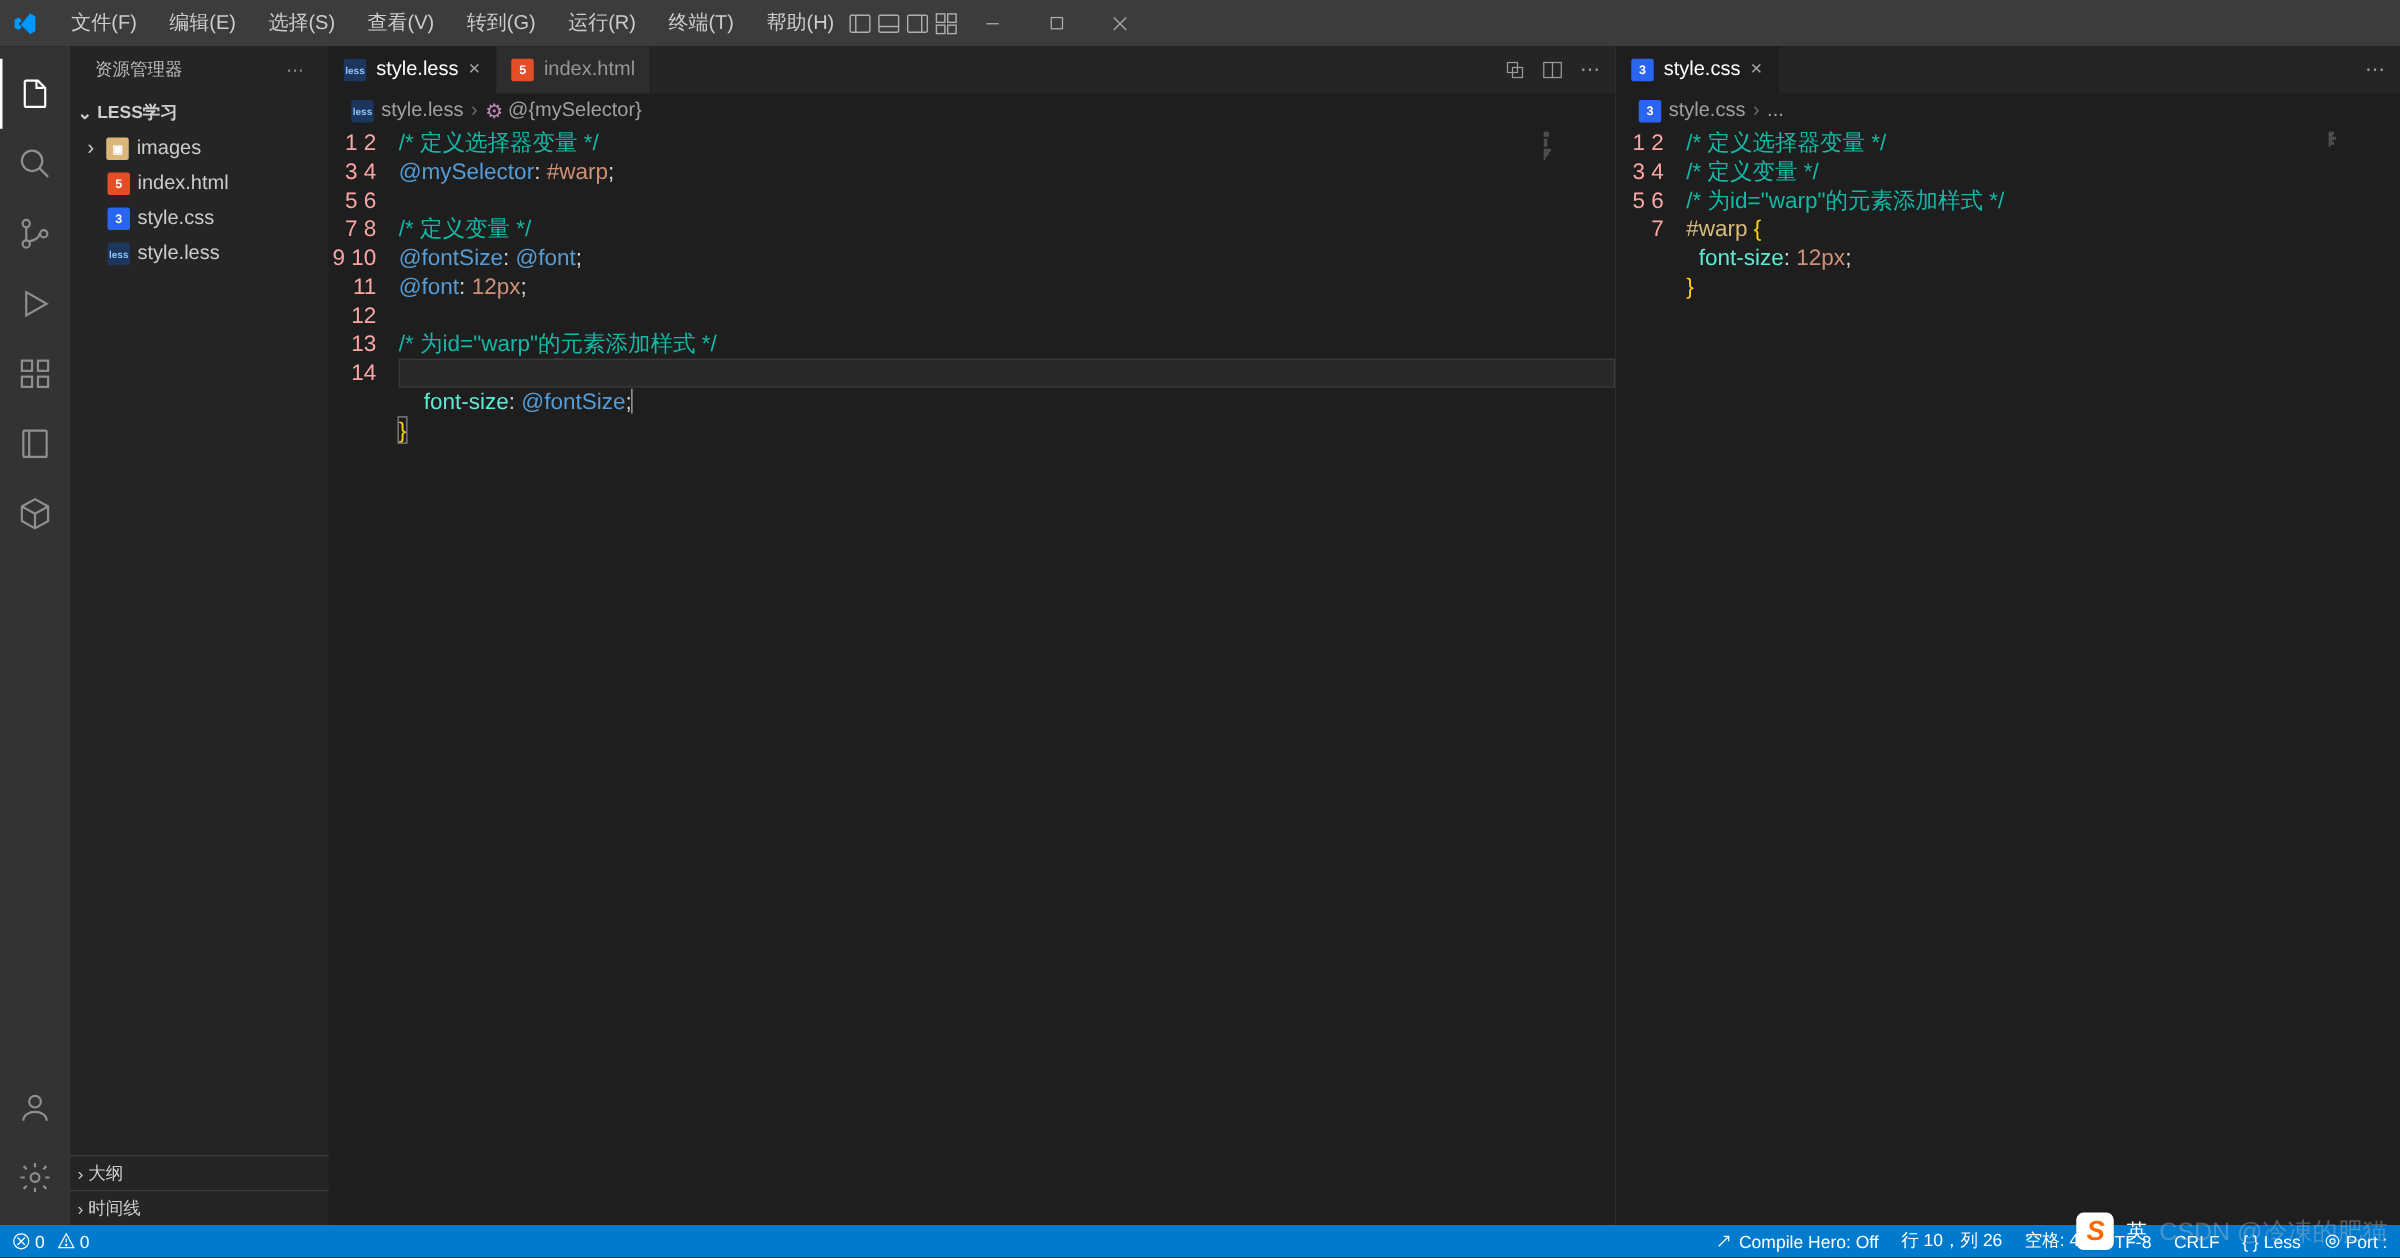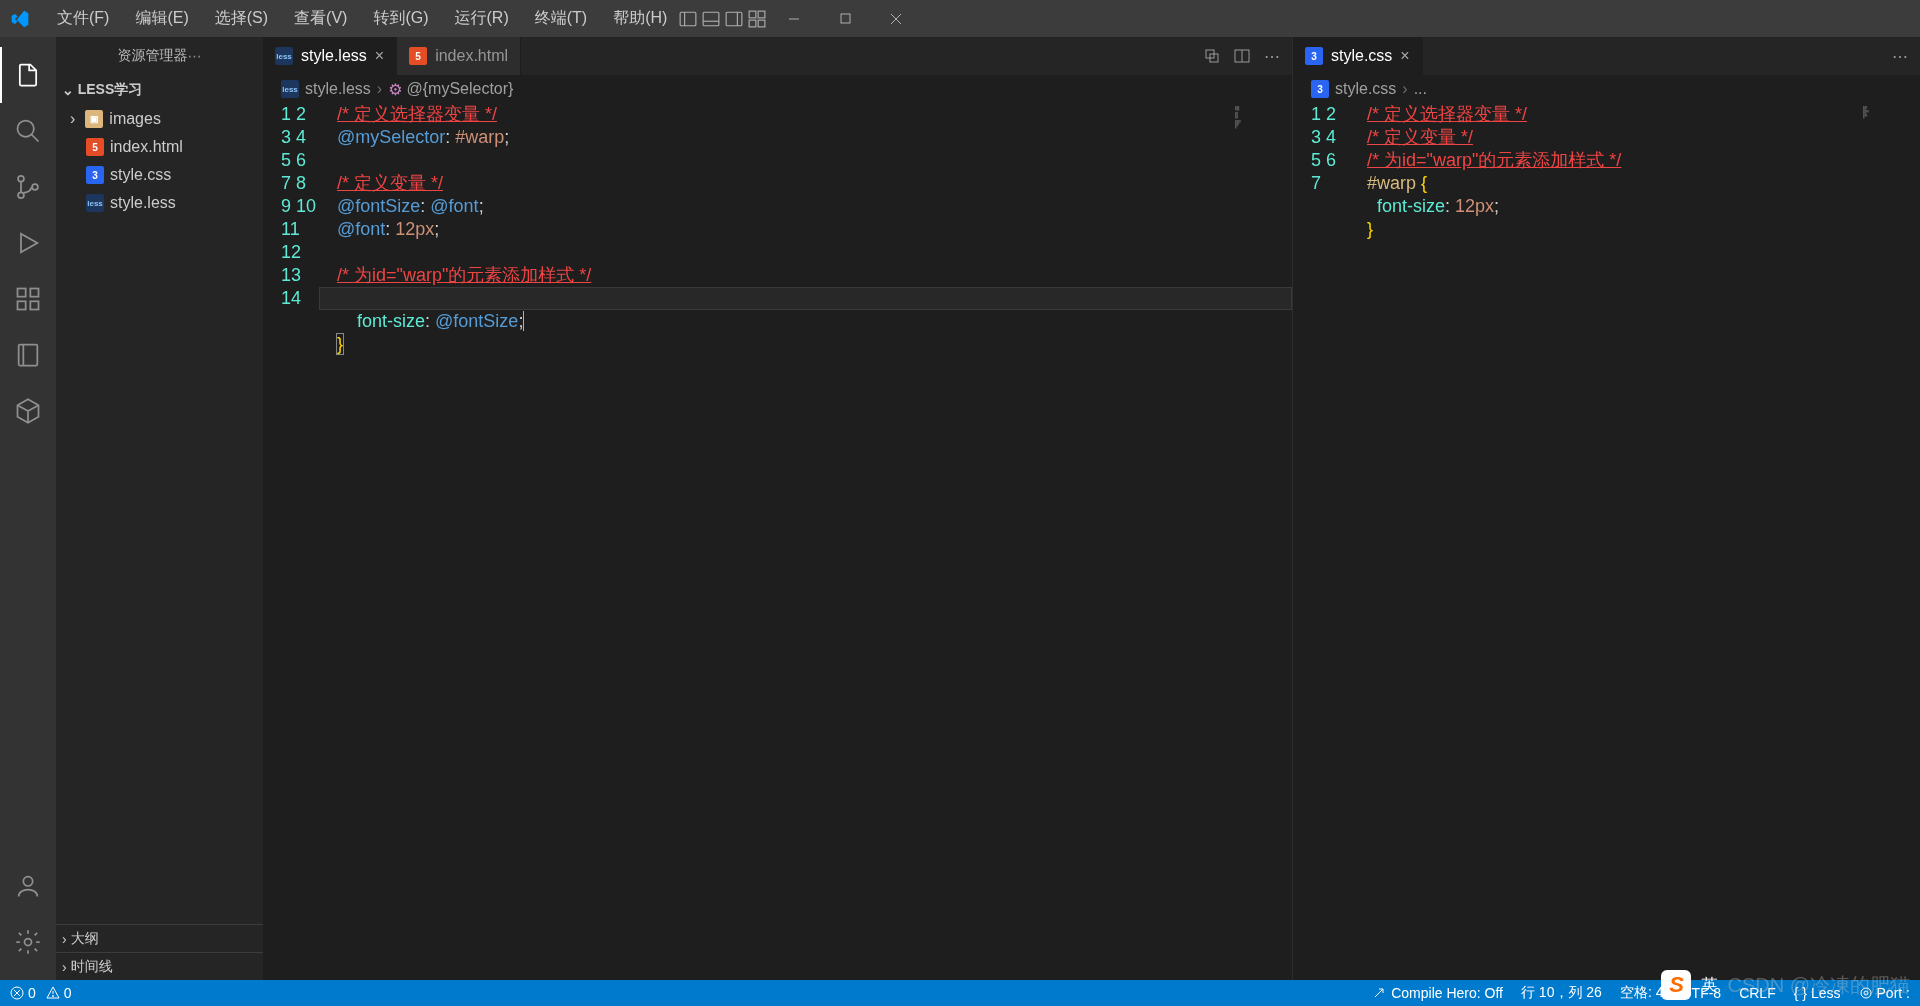--- a/index.html
+++ b/index.html
@@ -20,21 +20,21 @@
     
     
     .activity-bar { width: 56px; background: #333333; display: flex; flex-direction: column; align-items: center; padding-top: 10px; }
     .activity-item { width: 56px; height: 56px; display: flex; align-items: center; justify-content: center; opacity: 0.6; position: relative; }
     .activity-item.active { opacity: 1; }
     .activity-item.active::before { content: ""; position: absolute; left: 0; top: 0; width: 2px; height: 100%; background: #fff; }
     .activity-bottom { margin-top: auto; padding-bottom: 10px; }
     
     
     .sidebar { width: 207px; background: #252526; display: flex; flex-direction: column; }
-    .sidebar-header { height: 38px; display: flex; align-items: center; justify-content: center; padding: 0 20px 0 20px; font-size: 14px; color: #bbb; }
+    .sidebar-header { height: 38px; display: flex; align-items: center; justify-content: space-between; padding: 0 20px 0 20px; font-size: 14px; color: #bbb; }
     .sidebar-title { color: #bbb; }
     .dots { opacity: 0.7; }
     .folder-header { height: 30px; display: flex; align-items: center; padding-left: 6px; font-weight: bold; font-size: 14px; }
     .chevron { margin-right: 4px; }
     .tree { flex: 1; font-size: 16px; }
     .tree-item { height: 28px; display: flex; align-items: center; padding-left: 30px; gap: 6px; }
     .tree-item.folder { padding-left: 14px; }
     .file-icon { width: 18px; height: 18px; display: inline-flex; align-items: center; justify-content: center; border-radius: 2px; font-size: 10px; font-weight: bold; }
     .file-icon.html { background: #e44d26; color: white; }
     .file-icon.css { background: #2965f1; color: white; }
@@ -54,26 +54,26 @@
     .tab.active { background: #1e1e1e; color: #fff; }
     .tab-close { opacity: 0.6; font-size: 16px; }
     .tab-actions { margin-left: auto; display: flex; align-items: center; gap: 14px; padding-right: 12px; opacity: 0.7; }
     
     .breadcrumb { height: 28px; display: flex; align-items: center; padding-left: 18px; font-size: 16px; color: #a0a0a0; gap: 6px; background: #1e1e1e; }
     .bc-sep { opacity: 0.6; }
     .bc-var { display: flex; align-items: center; gap: 4px; }
     .var-icon { color: #c586c0; }
     
     .editor-area { flex: 1; display: flex; position: relative; font-family: Consolas, monospace; font-size: 18px; line-height: 23px; }
-    .gutter { width: 56px; padding-right: 18px; color: #5eead4; user-select: none; margin-left: 18px; }
+    .gutter { width: 56px; text-align: right; padding-right: 18px; color: #fca5a5; user-select: none; }
     .code { flex: 1; white-space: pre; }
     .minimap { width: 60px; background: #1e1e1e; }
     .minimap-preview { margin: 3px; opacity: 0.5; font-size: 2px; line-height: 2px; color: #888; white-space: pre; }
     
-    .comment { color: #ef4444; text-decoration: underline; }
+    .comment { color: #14b8a6; }
     .property { color: #5eead4; }
     .value { color: #ce9178; }
     .punctuation { color: #d4d4d4; }
     .selector { color: #d7ba7d; }
     .brace { color: #ffd700; }
     .less-var { color: #569cd6; }
     
     .highlight-line { background: #282828; border: 1px solid #3a3a3a; position: absolute; left: 0; right: 0; height: 23px; pointer-events: none; }
     .cursor-line { display: inline-block; border-right: 1px solid #aeafad; height: 20px; vertical-align: text-bottom; }
     .bracket-box { outline: 1px solid #888; }

